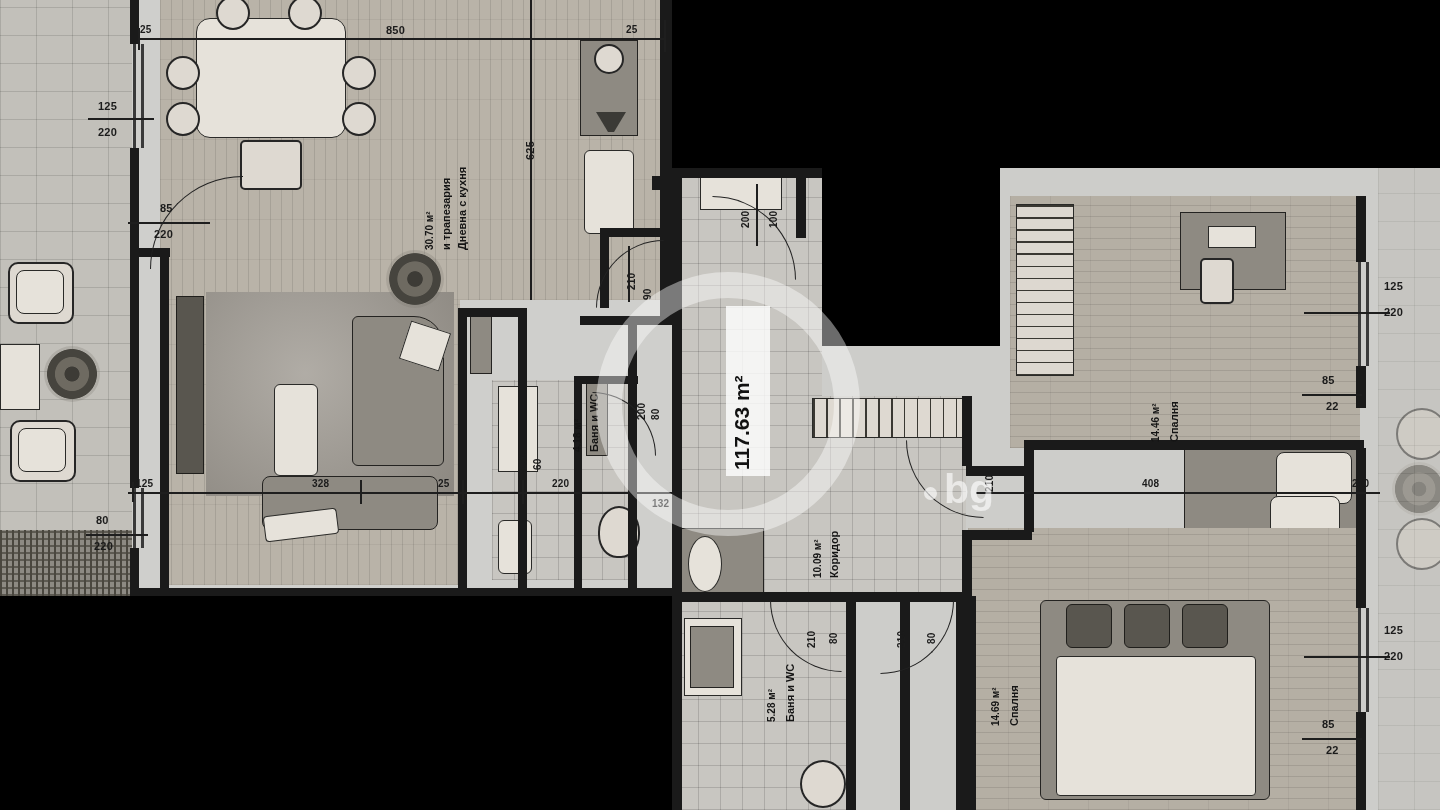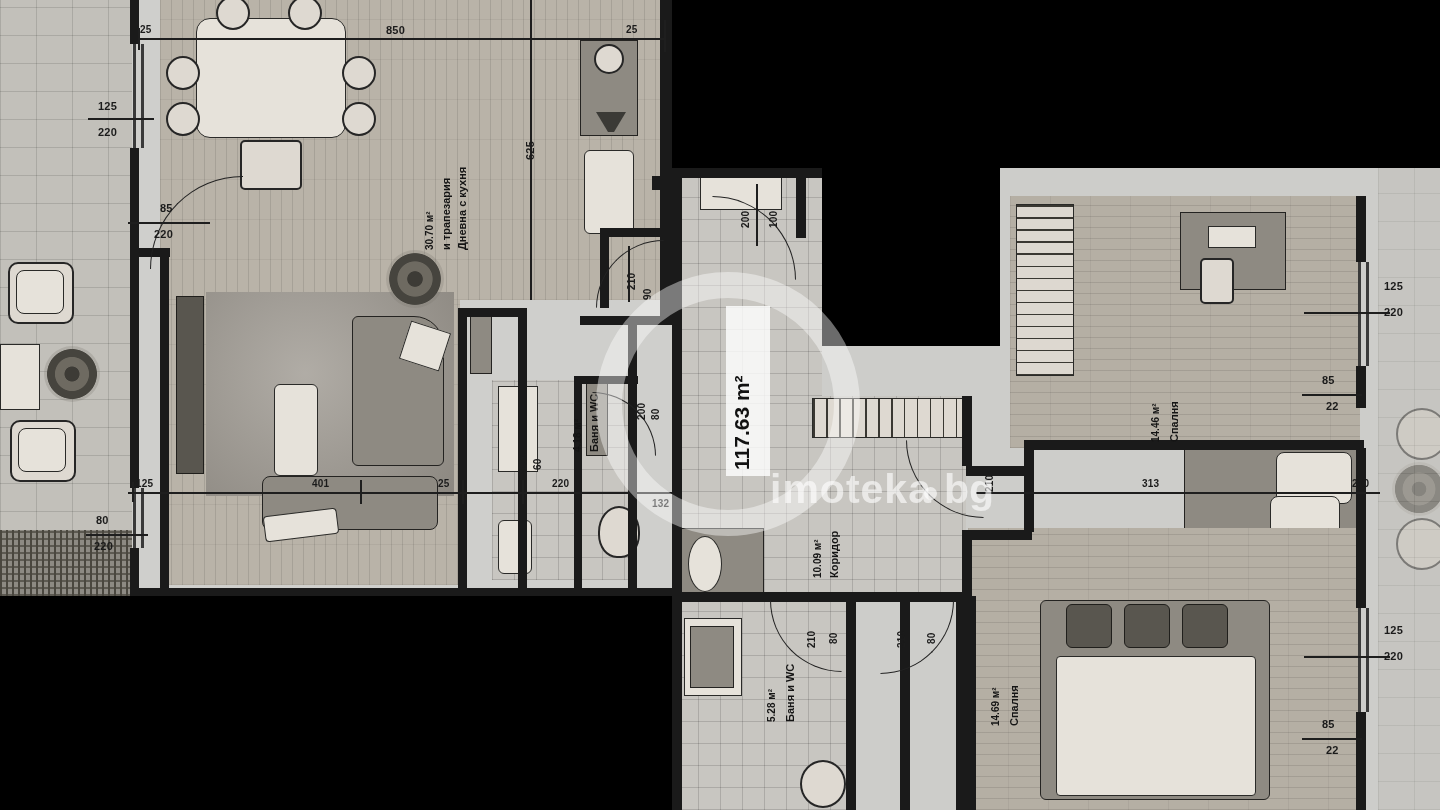--- a/index.html
+++ b/index.html
@@ -278,27 +278,27 @@
   <div class="dimline" style="left:86px;top:534px;width:62px;"></div>
   <div class="dimtxt" style="left:96px;top:514px;">80</div>
   <div class="dimtxt" style="left:94px;top:540px;">220</div>
 
   <div class="dimline" style="left:128px;top:492px;width:544px;"></div>
   <div class="tick" style="left:132px;top:482px;height:20px;"></div>
   <div class="tick" style="left:360px;top:480px;height:24px;"></div>
   <div class="tick" style="left:462px;top:480px;height:24px;"></div>
   <div class="tick" style="left:522px;top:480px;height:24px;"></div>
   <div class="dimtxt small" style="left:136px;top:478px;">125</div>
-  <div class="dimtxt small" style="left:312px;top:478px;">401</div>
+  <div class="dimtxt small" style="left:312px;top:478px;">328</div>
   <div class="dimtxt small" style="left:438px;top:478px;">25</div>
   <div class="dimtxt small" style="left:552px;top:478px;">220</div>
   <div class="dimtxt small" style="left:652px;top:498px;">132</div>
 
   <div class="dimline" style="left:976px;top:492px;width:404px;"></div>
-  <div class="dimtxt small" style="left:1142px;top:478px;">313</div>
+  <div class="dimtxt small" style="left:1142px;top:478px;">408</div>
   <div class="dimtxt small" style="left:1352px;top:478px;">200</div>
 
   <div class="dimlineV" style="left:756px;top:184px;height:62px;"></div>
   <div class="dimtxt small rot90" style="left:768px;top:228px;">100</div>
   <div class="dimtxt small rot90" style="left:740px;top:228px;">200</div>
 
   <div class="dimlineV" style="left:628px;top:246px;height:56px;"></div>
   <div class="dimtxt small rot90" style="left:626px;top:290px;">210</div>
   <div class="dimtxt small rot90" style="left:642px;top:300px;">90</div>
 
@@ -375,21 +375,20 @@
   <div class="rlabel rot90" style="left:990px;top:726px;">
     <span class="ar">14.69 м²</span>
   </div>
 
   <div style="position:absolute;left:726px;top:306px;width:44px;height:170px;background:rgba(255,255,255,.80);"></div>
   <div class="big-area rot90" style="left:730px;top:470px;">117.63 m²</div>
 
   <div id="wm">
     <div id="wm-ring"></div>
     <div style="position:absolute;left:566px;top:352px;width:150px;height:128px;background:rgba(0,0,0,0);"></div>
-    <div id="wm-text">imoteka</div>
     <div id="wm-dot"></div>
     <div style="position:absolute;left:944px;top:466px;font-size:41px;font-weight:700;color:rgba(255,255,255,.62);">bg</div>
   </div>
 
   <div class="blackout" style="left:0;top:596px;width:672px;height:214px;"></div>
   <div class="blackout" style="left:672px;top:0;width:768px;height:168px;"></div>
   <div class="blackout" style="left:922px;top:596px;width:34px;height:214px;opacity:0;"></div>
 
 </div>
 

